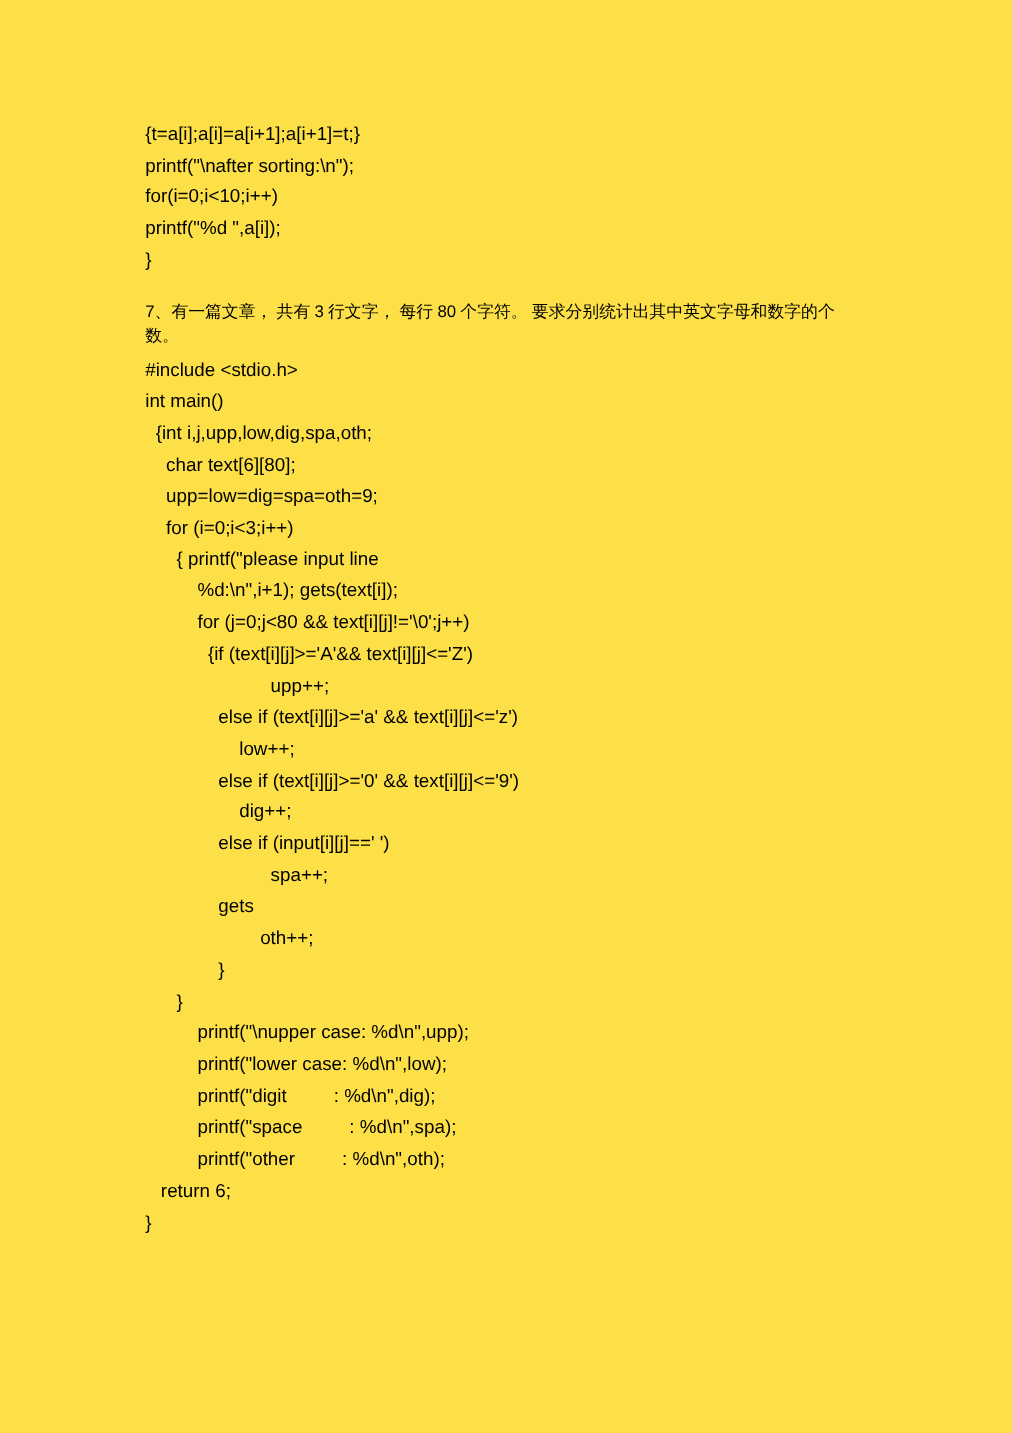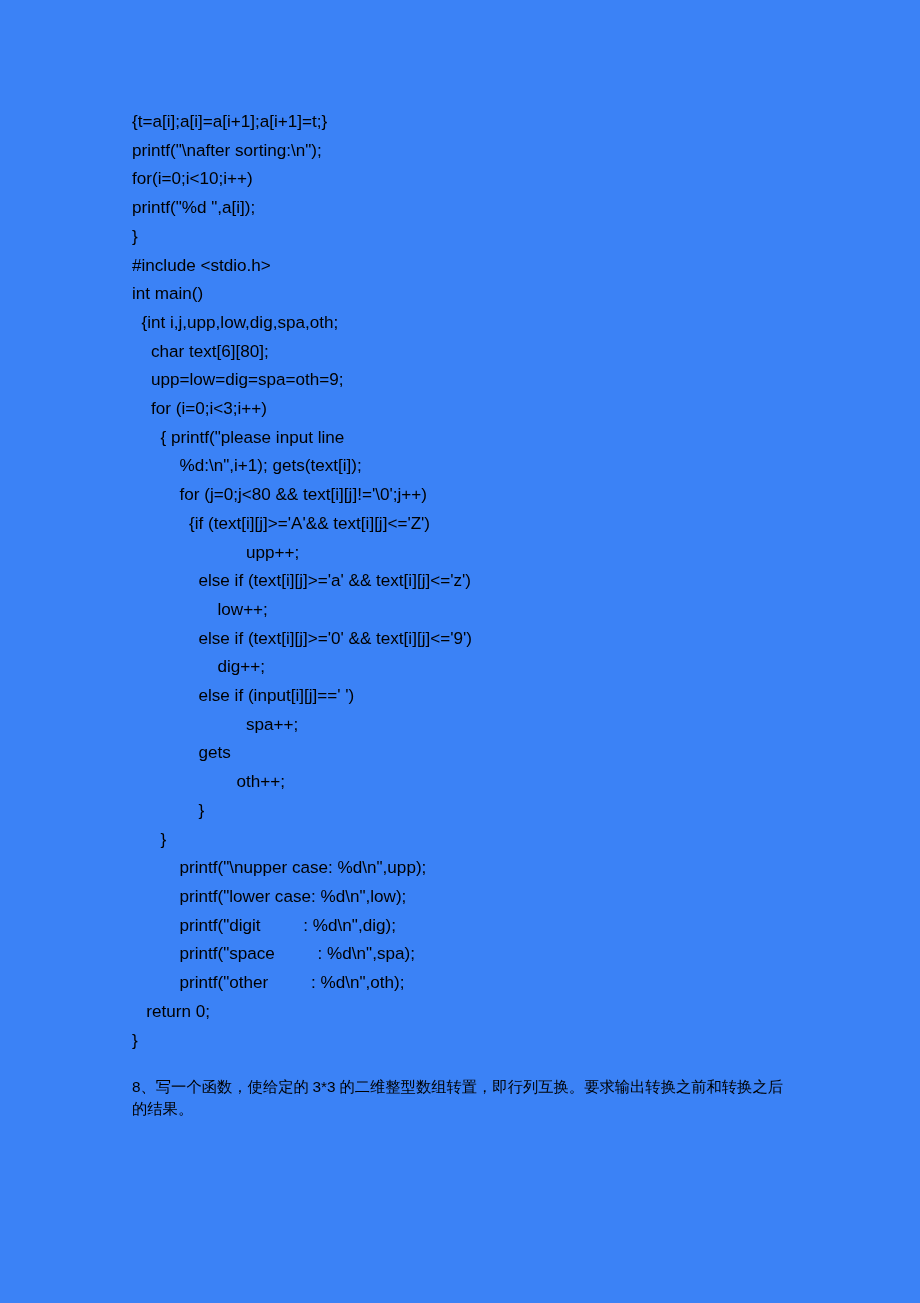--- a/index.html
+++ b/index.html
@@ -4,21 +4,21 @@
 <style>
   body {
     margin: 0;
     padding: 0;
     background: #ffffff;
     font-family: Arial, "Microsoft YaHei", sans-serif;
   }
   .page {
     width: 920px;
     min-height: 1303px;
-    background: #3b82f6;
+    background: #fde047;
     box-sizing: border-box;
     padding: 108px 132px 60px 132px;
     color: #000000;
   }
   .code {
     font-family: Arial, sans-serif;
     font-size: 17.1px;
     line-height: 28.7px;
     white-space: pre;
     color: #000;
@@ -38,20 +38,21 @@
 <body>
 
 <div class="page">
 
 <div class="code"><span>{t=a[i];a[i]=a[i+1];a[i+1]=t;}</span>
 <span>printf("\nafter sorting:\n");</span>
 <span>for(i=0;i&lt;10;i++)</span>
 <span>printf("%d ",a[i]);</span>
 <span>}</span></div>
 
+<div class="prose"><span class="num">7</span><span>、有一篇文章， 共有 </span><span class="num">3</span><span> 行文字， 每行 </span><span class="num">80</span><span> 个字符。 要求分别统计出其中英文字母和数字的个数。</span></div>
 
 <div class="code"><span>#include &lt;stdio.h&gt;</span>
 <span>int main()</span>
 <span>  {int i,j,upp,low,dig,spa,oth;</span>
 <span>    char text[6][80];</span>
 <span>    upp=low=dig=spa=oth=9;</span>
 <span>    for (i=0;i&lt;3;i++)</span>
 <span>      { printf("please input line</span>
 <span>          %d:\n",i+1); gets(text[i]);</span>
 <span>          for (j=0;j&lt;80 &amp;&amp; text[i][j]!='\0';j++)</span>
@@ -65,18 +66,17 @@
 <span>                        spa++;</span>
 <span>              gets</span>
 <span>                      oth++;</span>
 <span>              }</span>
 <span>      }</span>
 <span>          printf("\nupper case: %d\n",upp);</span>
 <span>          printf("lower case: %d\n",low);</span>
 <span>          printf("digit         : %d\n",dig);</span>
 <span>          printf("space         : %d\n",spa);</span>
 <span>          printf("other         : %d\n",oth);</span>
-<span>   return 0;</span>
+<span>   return 6;</span>
 <span>}</span></div>
 
-<div class="prose"><span class="num">8</span><span>、写一个函数，使给定的 </span><span class="num">3*3</span><span> 的二维整型数组转置，即行列互换。要求输出转换之前和转换之后的结果。</span></div>
 
 </div>
 
 </body></html>

